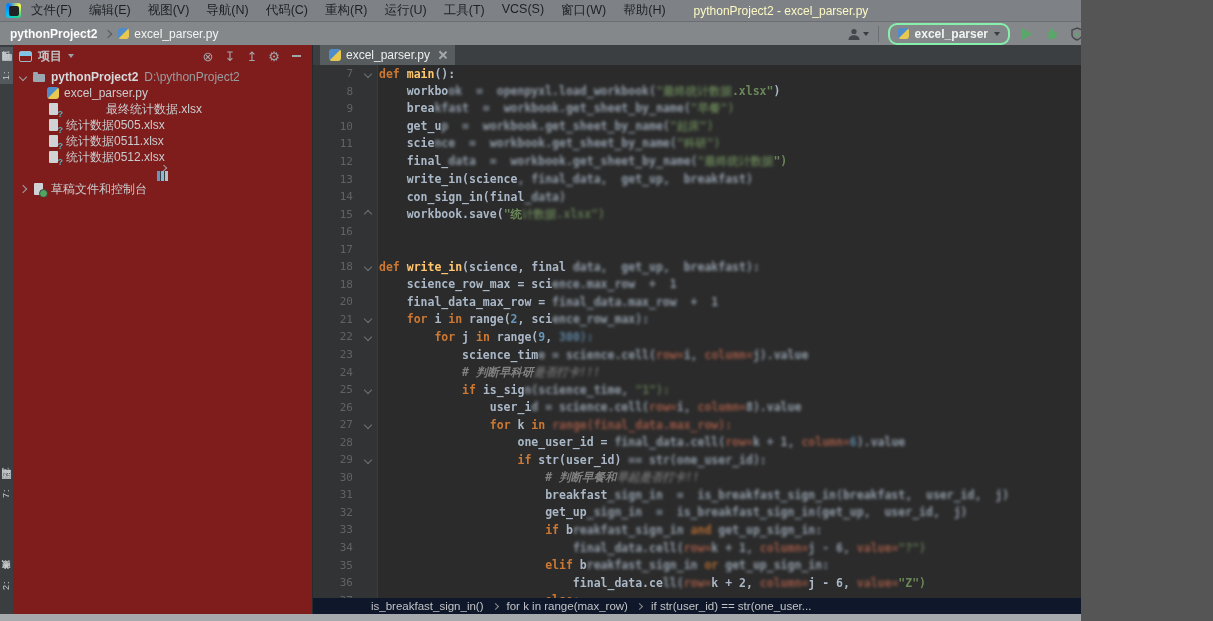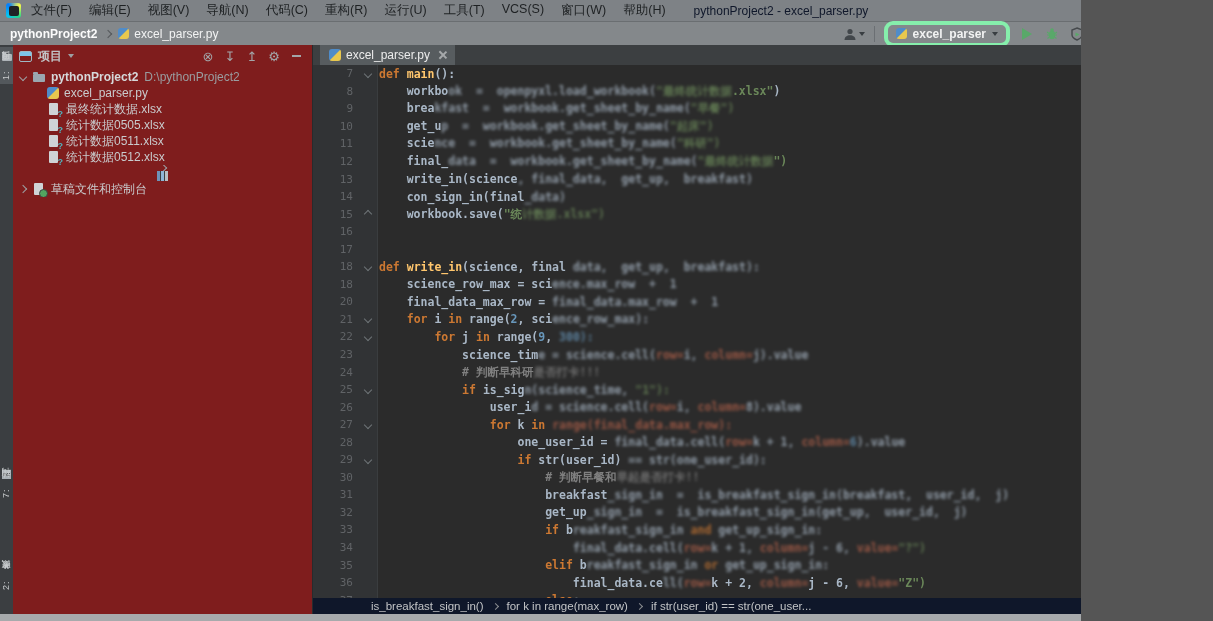--- a/index.html
+++ b/index.html
@@ -7,42 +7,42 @@
        font-family:"Liberation Sans",sans-serif;cursor:default;-webkit-user-select:none;user-select:none;}
 
   
   #titlebar{position:absolute;left:0;top:0;width:1213px;height:22px;background:#7E8286;
             border-bottom:1px solid #6A6E71;display:flex;align-items:center;box-sizing:border-box;}
   .logo{width:15px;height:15px;margin:0 10px 0 6px;border-radius:3px;position:relative;
         background:conic-gradient(from 140deg,#21D789,#07C3F2,#087CFA,#FCF84A,#21D789);}
   .logo::after{content:"";position:absolute;inset:2.5px;background:#1F2326;border-radius:2px;}
   #menubar{display:flex;gap:17px;font-size:12.5px;color:#1E2123;}
   .menu-item{white-space:nowrap;}
-  .wtitle{margin-left:28px;font-size:12px;color:#0f172a;}
+  .wtitle{margin-left:28px;font-size:12px;color:#fef9c3;}
   .wbtns{margin-left:auto;display:flex;align-items:center;height:100%;}
   .wbtn{width:38px;height:100%;display:flex;align-items:center;justify-content:center;}
   .ic-min{width:9px;height:2px;background:#33373A;}
   .ic-max{width:8px;height:8px;border:1.5px solid #33373A;}
   .ic-close{position:relative;width:10px;height:10px;}
   .ic-close::before,.ic-close::after{content:"";position:absolute;left:4px;top:-1px;width:2px;height:12px;background:#33373A;}
   .ic-close::before{transform:rotate(45deg);} .ic-close::after{transform:rotate(-45deg);}
 
   
   #navbar{position:absolute;left:0;top:22px;width:1213px;height:23px;background:#84888B;
           display:flex;align-items:center;box-sizing:border-box;padding:0 8px 0 10px;}
   .crumb-proj{font-size:12px;font-weight:bold;color:#FBFBFB;}
   .crumb-file{font-size:12px;color:#F3F4F4;}
   .chev{display:inline-block;width:5px;height:5px;border-right:1.6px solid #54575A;border-bottom:1.6px solid #54575A;transform:rotate(-45deg);}
   .navsep{margin:0 7px 0 8px;}
   .pyic{display:inline-block;width:11px;height:11px;border-radius:3px;flex:none;
         background:linear-gradient(135deg,#4F8CC9 0 49%,#E8C84E 51% 100%);margin-right:5px;}
   #navtools{margin-left:auto;display:flex;align-items:center;gap:9px;}
   .vdiv{width:1px;height:16px;background:#6B6F73;}
   .caret{width:0;height:0;border-left:3.5px solid transparent;border-right:3.5px solid transparent;border-top:4px solid #383D41;}
-  .combo{height:18px;border:4px solid #86efac;border-radius:9px;display:flex;align-items:center;gap:6px;padding:0 8px;}
+  .combo{height:18px;border:2px solid #86efac;border-radius:9px;display:flex;align-items:center;gap:6px;padding:0 8px;}
   .combo .lbl{font-size:12px;font-weight:bold;color:#F2F3F3;}
   .tbicon{display:flex;align-items:center;justify-content:center;width:16px;height:16px;}
   .runtri{width:0;height:0;border-left:10px solid #59A869;border-top:6px solid transparent;border-bottom:6px solid transparent;}
   .stopsq{width:11px;height:11px;background:#989CA0;border-radius:1px;}
   .goldc{width:16px;height:16px;border-radius:50%;border:1px solid #C87F18;
          background:radial-gradient(circle at 35% 30%,#FFE08A,#F4B942 55%,#DD8E1E 100%);}
 
   
   #leftstrip{position:absolute;left:0;top:45px;width:13px;height:569px;background:#3B3E41;}
   .stripitem{position:absolute;left:0;width:13px;display:flex;flex-direction:column;align-items:center;gap:4px;padding:4px 0;}
@@ -115,21 +115,21 @@
   #gutterbg{position:absolute;left:0;top:0;bottom:0;width:64px;background:#313335;border-right:1px solid #3A3D3F;}
   .cl{position:relative;height:17.55px;display:flex;align-items:center;
       font-family:"DejaVu Sans Mono","Liberation Mono",monospace;font-size:11.5px;font-weight:bold;white-space:pre;}
   .lnum{width:40px;text-align:right;color:#606366;font-weight:normal;font-size:11px;padding-right:5px;flex:none;
         font-family:"DejaVu Sans Mono","Liberation Mono",monospace;}
   .fold{width:19px;flex:none;display:flex;align-items:center;justify-content:center;}
   .fchev{width:5px;height:5px;border-right:1.6px solid #6E7477;border-bottom:1.6px solid #6E7477;}
   .fdown{transform:rotate(45deg);} .fup{transform:rotate(-135deg);}
   .ctext{padding-left:2px;}
   .t-x{color:#A9B7C6;} .t-k{color:#CC7832;} .t-fn{color:#FFC66D;} .t-s{color:#6A8759;}
-  .t-c{color:#808080;} .t-n{color:#6897BB;} .t-p{color:#B3614A;}
+  .t-c{color:#808080;font-style:italic;} .t-n{color:#6897BB;} .t-p{color:#B3614A;}
   .rd{filter:blur(1.7px);opacity:.8;}
 
   #inspect{position:absolute;top:3px;right:20px;display:flex;align-items:center;gap:5px;font-size:11px;}
   .warn-tri{color:#D9A343;font-size:11px;line-height:12px;}
   .warn-tri::before{content:"⚠";}
   #inspect .cnt{color:#A6A9AB;}
   .ichev{width:5px;height:5px;border-right:1.6px solid #8F9294;border-bottom:1.6px solid #8F9294;}
   .iup{transform:rotate(-135deg);margin-left:4px;} .idown{transform:rotate(45deg);margin-left:2px;}
 
   #vthumb{position:absolute;right:0;top:20px;width:9px;height:145px;background:rgba(169,173,177,.5);border-radius:4px;}
@@ -271,21 +271,21 @@
         <div class="trow" style="padding-left: 4px;">
           <span class="chev down"></span>
           <span class="ti ti-folder"></span>
           <span class="tlabel b">pythonProject2</span>
           <span class="tsuffix">D:\pythonProject2</span>
         </div>
         <div class="trow" style="padding-left: 34px;">
           <span class="ti ti-python"></span>
           <span class="tlabel">excel_parser.py</span>
         </div>
-        <div class="trow" style="padding-left: 34px;">
+        <div class="trow" style="padding-left: 34px; gap: 40px;">
           <span class="ti ti-file"></span>
           <span class="tlabel">最终统计数据.xlsx</span>
         </div>
         <div class="trow" style="padding-left: 34px;">
           <span class="ti ti-file"></span>
           <span class="tlabel">统计数据0505.xlsx</span>
         </div>
         <div class="trow" style="padding-left: 34px;">
           <span class="ti ti-file"></span>
           <span class="tlabel">统计数据0511.xlsx</span>

